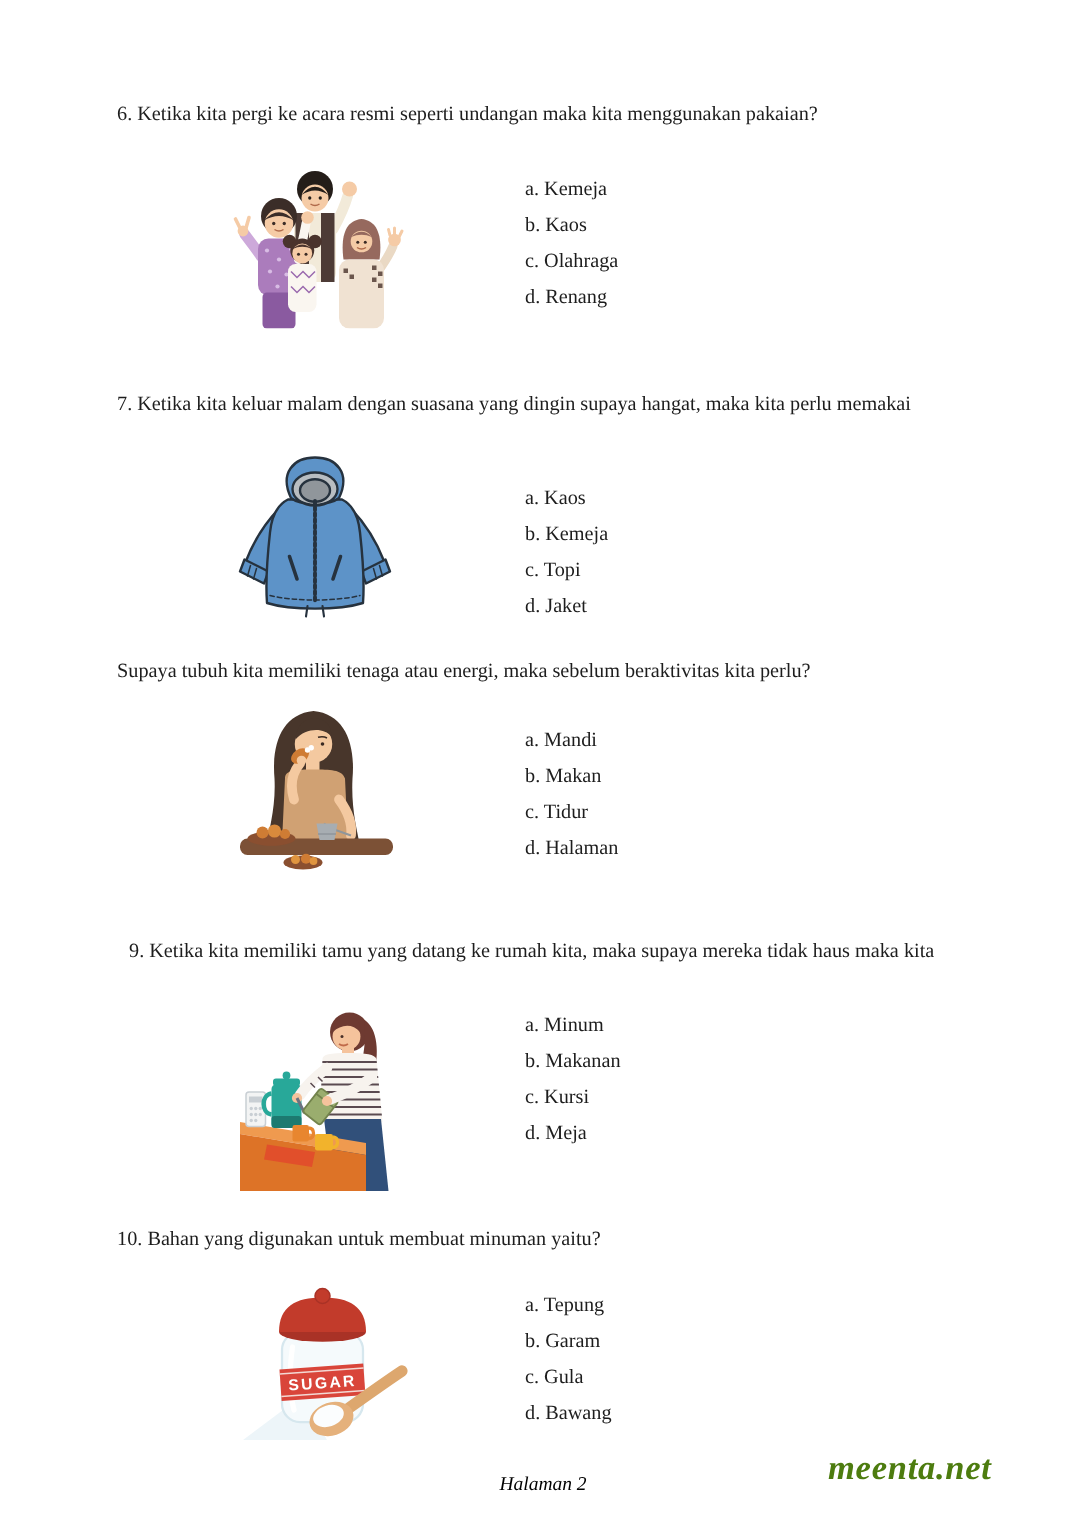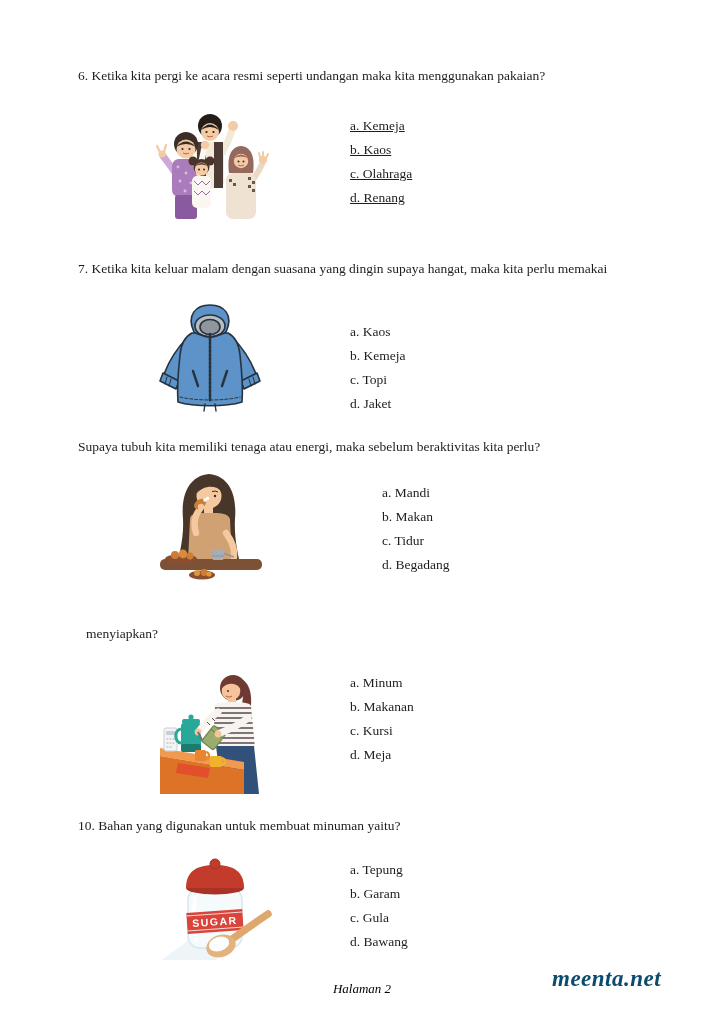--- a/index.html
+++ b/index.html
@@ -12,33 +12,33 @@
     color:#1d1d1d;
     overflow:hidden;
     margin:0 auto;
   }
   .qtext{position:absolute;left:72px;line-height:20px;}
   .qline{white-space:nowrap;}
   .opts{position:absolute;left:344px;}
   .opt{height:24px;line-height:24px;white-space:nowrap;}
   .illus{position:absolute;}
   .illus svg{display:block;}
-  #q6-text{top:66px;}  #q6-illus{left:143px;top:111px;width:125px;height:108px;} #q6-opts{top:114px;text-decoration:underline;}
+  #q6-text{top:66px;}  #q6-illus{left:143px;top:111px;width:125px;height:108px;} #q6-opts{top:114px;}
   #q7-text{top:259px;} #q7-illus{left:148px;top:301px;width:112px;height:121px;} #q7-opts{top:320px;}
-  #q8-text{top:437px;} #q8-illus{left:146px;top:469px;width:118px;height:124px;} #q8-opts{top:481px;margin-left:32px;}
+  #q8-text{top:437px;} #q8-illus{left:146px;top:469px;width:118px;height:124px;} #q8-opts{top:481px;}
   #q9-text{top:624px;left:80px;} #q9-illus{left:152px;top:666px;width:132px;height:128px;} #q9-opts{top:671px;}
   #q10-text{top:816px;text-align:right;} #q10-illus{left:152px;top:856px;width:120px;height:112px;} #q10-opts{top:858px;}
   .footer-page{
     position:absolute;left:0;right:0;top:981px;
     text-align:center;font-style:italic;font-size:13px;color:#000000;
   }
   .footer-brand{
     position:absolute;top:966px;left:546px;
     font-style:italic;font-weight:bold;font-size:23px;
-    color:#0c4a6e;letter-spacing:0.5px;
+    color:#4d7c0f;letter-spacing:0.5px;
   }
 </style>
 </head>
 <body>
 
 <div class="page">
 
   <div class="qtext" id="q6-text">
     <div class="qline">6. Ketika kita pergi ke acara resmi seperti undangan maka kita menggunakan pakaian?</div>
   </div>
@@ -179,25 +179,25 @@
       <ellipse cx="50" cy="106" rx="13" ry="4.6" fill="#8a4f30"></ellipse>
       <circle cx="45" cy="104" r="3" fill="#e0953f"></circle>
         <circle cx="52" cy="103.5" r="3.4" fill="#cf7c34"></circle>
         <circle cx="57" cy="105" r="2.6" fill="#e0953f"></circle>
     </svg>
   </div>
   <div class="opts" id="q8-opts">
     <div class="opt">a. Mandi</div>
     <div class="opt">b. Makan</div>
     <div class="opt">c. Tidur</div>
-    <div class="opt">d. Begadang</div>
+    <div class="opt">d. Halaman</div>
   </div>
 
   <div class="qtext" id="q9-text">
-    <div class="qline">menyiapkan?</div>
+    <div class="qline">9. Ketika kita memiliki tamu yang datang ke rumah kita, maka supaya mereka tidak haus maka kita</div>
   </div>
   <div class="illus" id="q9-illus">
     <svg viewBox="0 0 132 128" width="132" height="128">
       <circle cx="75" cy="22" r="13" fill="#6e3a31"></circle>
       <path d="M85,14 C94,20 95,36 91,52 L81,50 C85,38 86,26 85,14 Z" fill="#6e3a31"></path>
       <circle cx="73" cy="25" r="9.3" fill="#f5c39c"></circle>
       <path d="M64,22 C64,14 70,11 75,12 C81,13 83,18 82,22 C77,16 69,17 64,22 Z" fill="#6e3a31"></path>
       <circle cx="70" cy="25" r="1" fill="#4a3028"></circle>
       <path d="M68,30 Q71,32 74,30" stroke="#c06a4a" stroke-width="1.2" fill="none"></path>
       <rect x="70" y="32" width="8" height="8" fill="#f5c39c"></rect>

